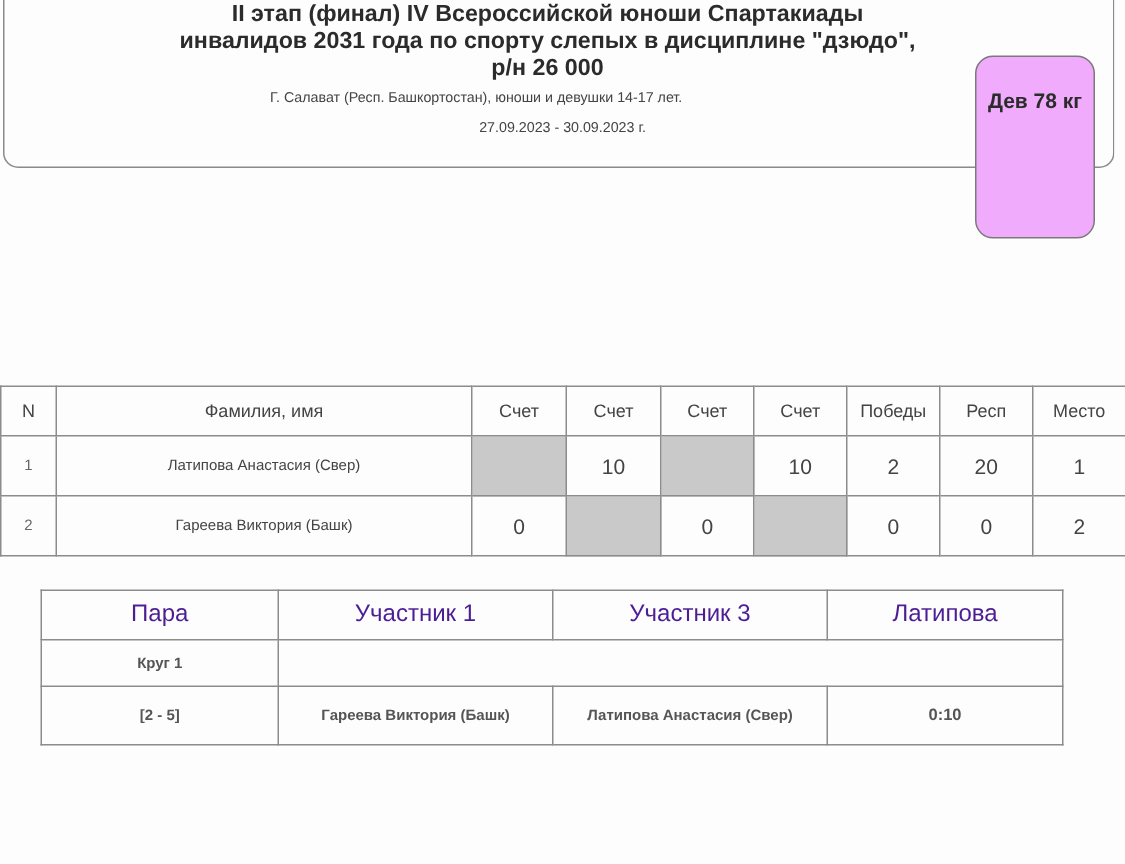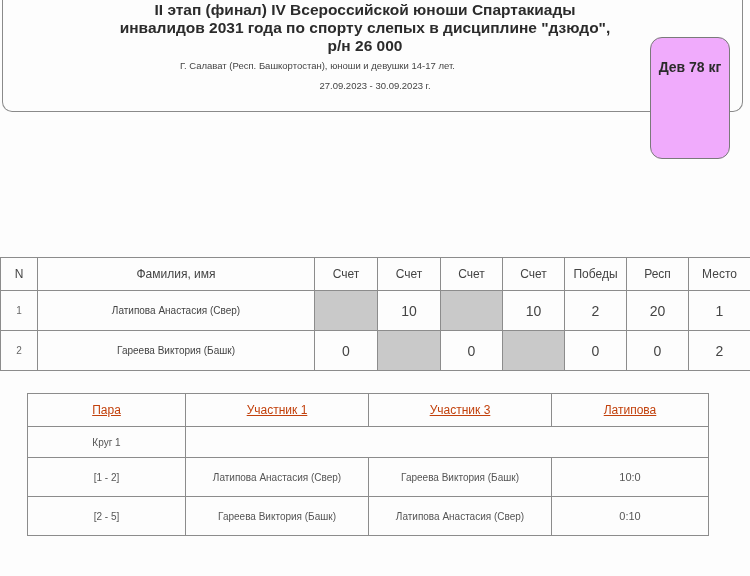--- a/index.html
+++ b/index.html
@@ -36,22 +36,22 @@
   }
   table { border-collapse: collapse; position: absolute; table-layout: fixed; }
   td, th { border: 1px solid #8c8c8c; text-align: center; font-weight: normal; padding: 0; }
   .standings { left: 0; top: 257px; width: 750px; }
   .standings th { height: 32px; font-size: 12px; color: #444; }
   .standings td { height: 39px; font-size: 14px; color: #444; }
   .standings td.name { font-size: 10px; }
   .standings td.num { font-size: 10px; color: #666; }
   .standings td.shaded { background: #c9c9c9; }
   .pairs { left: 27px; top: 393px; width: 681px; }
-  .pairs th { height: 32px; font-size: 12px; color: #c2410c; text-decoration: underline; }
-  .pairs td { font-size: 10px; color: #555; }
+  .pairs th { height: 32px; font-size: 16px; color: #4c1d95; }
+  .pairs td { font-size: 10px; color: #555; font-weight: bold; }
   .pairs tr.round td { height: 30px; }
   .pairs tr.pair td { height: 38px; }
   .pairs td.result { font-size: 11px; }
   .pairs td.open-right { border-right: none; }
 </style>
 </head>
 <body>
 
 <div class="header-box"></div>
 <div class="title">
@@ -126,25 +126,19 @@
     <th>Пара</th>
     <th>Участник 1</th>
     <th>Участник 3</th>
     <th>Латипова</th>
   </tr>
   <tr class="round">
     <td>Круг 1</td>
     <td colspan="3"></td>
   </tr>
   <tr class="pair">
-    <td>[1 - 2]</td>
-    <td>Латипова Анастасия (Свер)</td>
-    <td>Гареева Виктория (Башк)</td>
-    <td class="result">10:0</td>
-  </tr>
-  <tr class="pair">
     <td>[2 - 5]</td>
     <td>Гареева Виктория (Башк)</td>
     <td>Латипова Анастасия (Свер)</td>
     <td class="result">0:10</td>
   </tr>
 </tbody>
   </table>
 
 </body></html>

